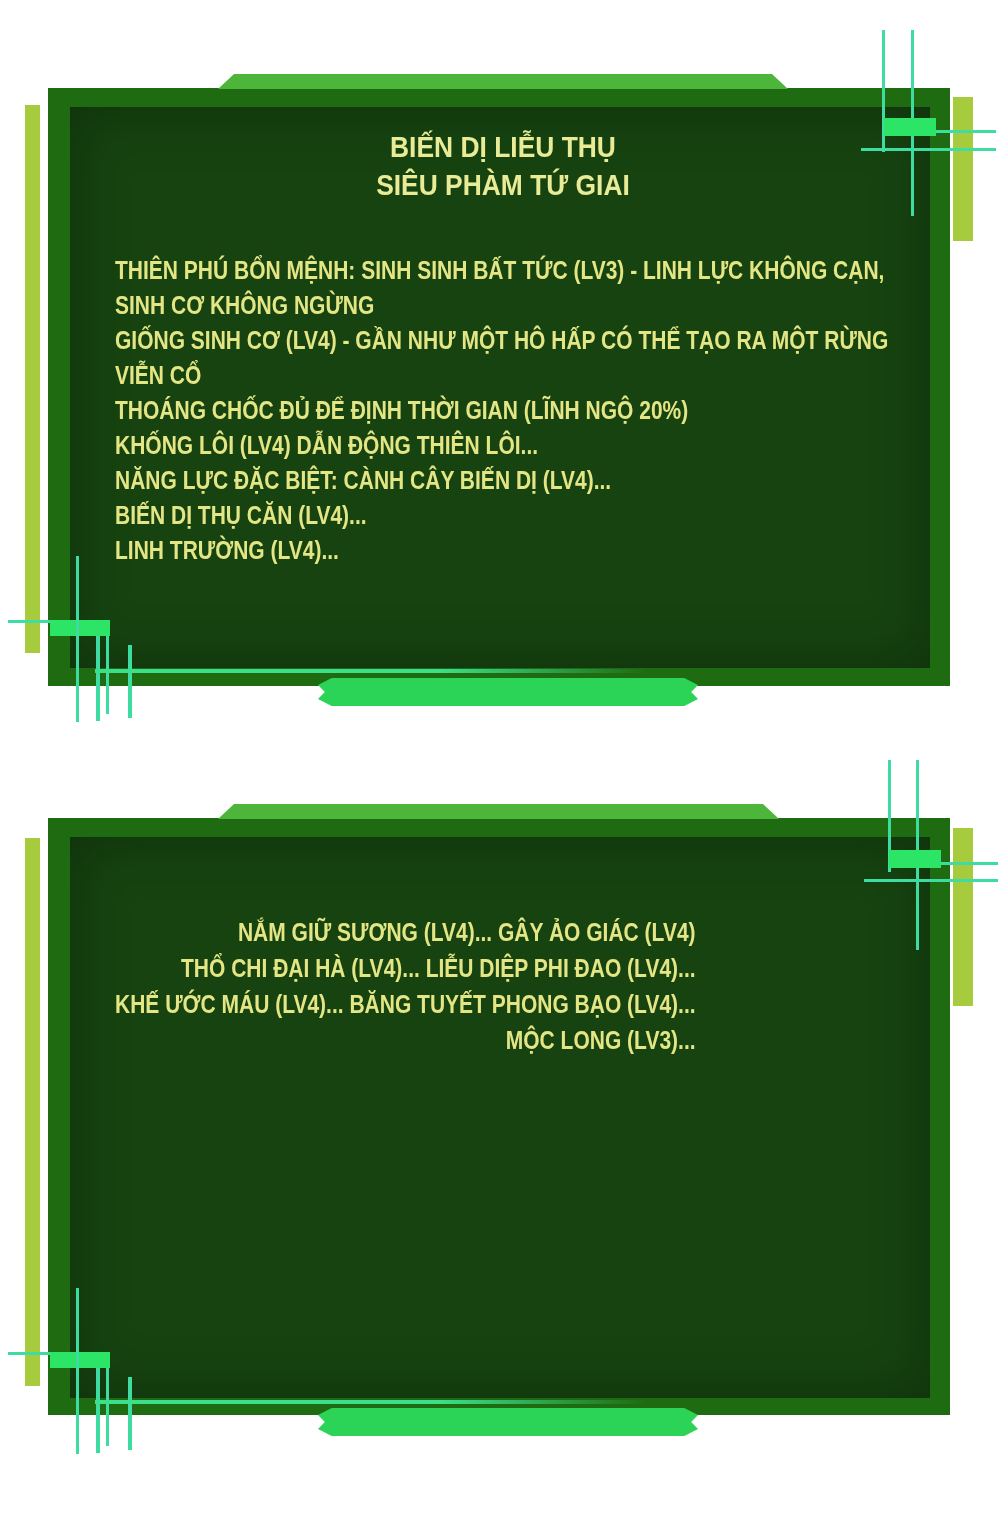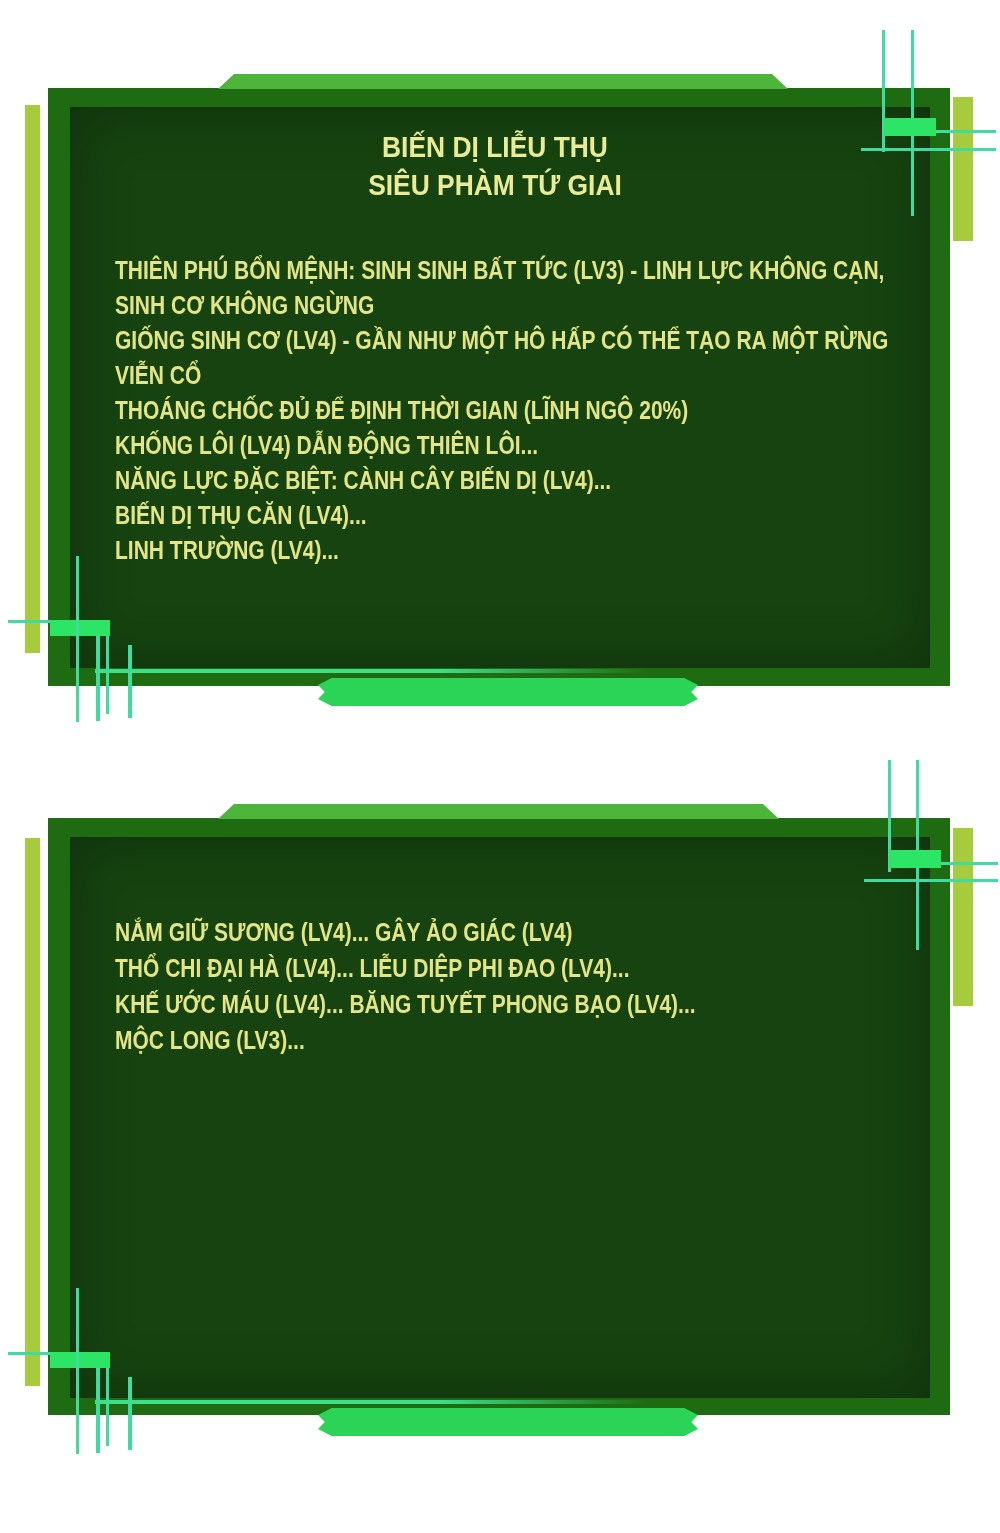--- a/index.html
+++ b/index.html
@@ -59,28 +59,28 @@
   #p1-glow{left:95px;top:669px;width:552px;}
   #p2-glow{left:95px;top:1400px;width:552px;}
 
   .bbar{position:absolute;width:380px;height:28px;background:#2bd457;
     clip-path:polygon(3.6% 0,96.4% 0,100% 25%,98.2% 50%,100% 75%,96.4% 100%,
                       3.6% 100%,0 75%,1.8% 50%,0 25%);}
   #p1-bbar{left:318px;top:678px;}
   #p2-bbar{left:318px;top:1408px;}
 
   
-  .title{position:absolute;left:44px;top:128px;width:902px;text-align:center;
+  .title{position:absolute;left:52px;top:128px;width:902px;text-align:center;
     color:#e9eb96;font-weight:bold;font-size:30px;line-height:38px;}
   .title .t-line{transform:scaleX(0.88);transform-origin:50% 50%;white-space:nowrap;}
   .bodytext{position:absolute;left:115px;color:#e4e584;font-weight:bold;
     font-size:25px;}
   .bodytext .line{white-space:nowrap;transform:scaleX(0.84);transform-origin:0 50%;}
   #body1{top:253px;line-height:35px;}
-  #body2a{top:914px;line-height:36px;}
+  #body2a{top:914px;line-height:36px;text-align:right;}
   #body2b{top:1086px;line-height:36px;}
   .indent{margin-left:190px;}
 </style>
 </head>
 <body>
 
 <div class="canvas">
 
   <div class="panel" id="p1">
     <div class="panel-inner" id="p1-inner"></div>

